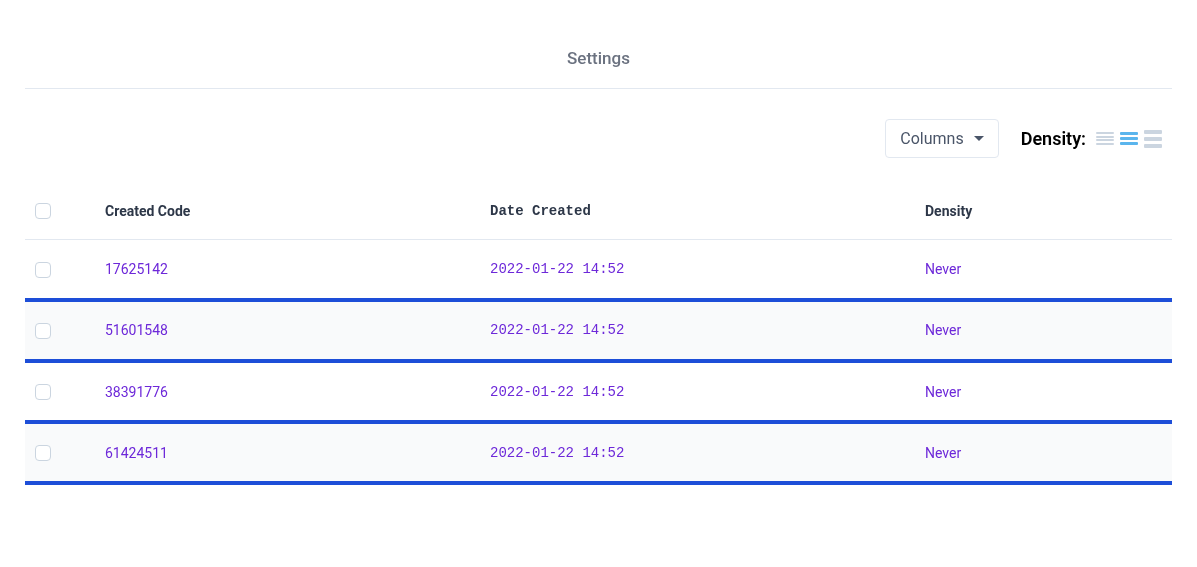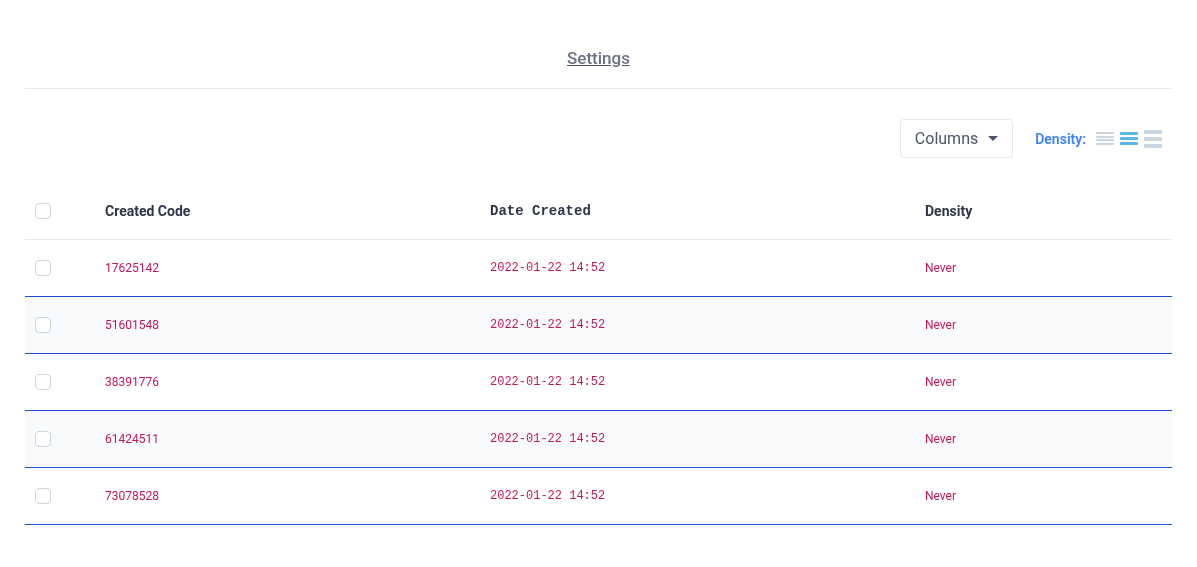--- a/index.html
+++ b/index.html
@@ -11,21 +11,20 @@
       height: 567px;
       overflow: hidden;
     }
     .container {
       padding: 0 25px;
     }
     .tabs {
       display: flex;
       border-bottom: 1px solid #e2e8f0;
       margin-top: 30px;
-      text-decoration: underline;
     }
     .tab {
       flex: 1;
       text-align: center;
       padding: 18px 0 20px;
       font-size: 17px;
       color: #6b7280;
       cursor: pointer;
       position: relative;
       font-weight: 500;
@@ -67,22 +66,22 @@
       border-left: 5px solid transparent;
       border-right: 5px solid transparent;
       border-top: 5px solid #4a5568;
     }
     .density-wrap {
       display: inline-flex;
       align-items: center;
       gap: 10px;
     }
     .density-label {
-      font-size: 14px;
-      color: #3b82f6;
+      font-size: 18px;
+      color: #000000;
       font-weight: 600;
     }
     .density-icons {
       display: inline-flex;
       gap: 6px;
     }
     .density-icon {
       display: inline-flex;
       flex-direction: column;
       justify-content: center;
@@ -108,24 +107,24 @@
     }
     .table thead th {
       text-align: left;
       font-size: 14px;
       font-weight: 700;
       color: #2d3748;
       padding: 20px 10px;
       border-bottom: 1px solid #e2e8f0;
     }
     .table tbody td {
-      font-size: 12px;
-      color: #be185d;
+      font-size: 14px;
+      color: #6d28d9;
       padding: 20px 10px;
-      border-bottom: 1px solid #1d4ed8;
+      border-bottom: 4px solid #1d4ed8;
     }
     .table tbody tr:nth-child(even) td {
       background: #f9fafb;
     }
     .col-check { width: 70px; }
     .col-code { width: 385px; }
     .col-date { width: 435px; font-family: Liberation Mono, monospace; }
     .col-exp { }
     .chk {
       width: 16px; height: 16px;
@@ -203,21 +202,15 @@
           <td class="col-code">38391776</td>
           <td class="col-date">2022-01-22 14:52</td>
           <td class="col-exp">Never</td>
         </tr>
         <tr>
           <td class="col-check"><span class="chk"></span></td>
           <td class="col-code">61424511</td>
           <td class="col-date">2022-01-22 14:52</td>
           <td class="col-exp">Never</td>
         </tr>
-        <tr>
-          <td class="col-check"><span class="chk"></span></td>
-          <td class="col-code">73078528</td>
-          <td class="col-date">2022-01-22 14:52</td>
-          <td class="col-exp">Never</td>
-        </tr>
       </tbody>
   </table>
 </div>
 
 </body></html>

